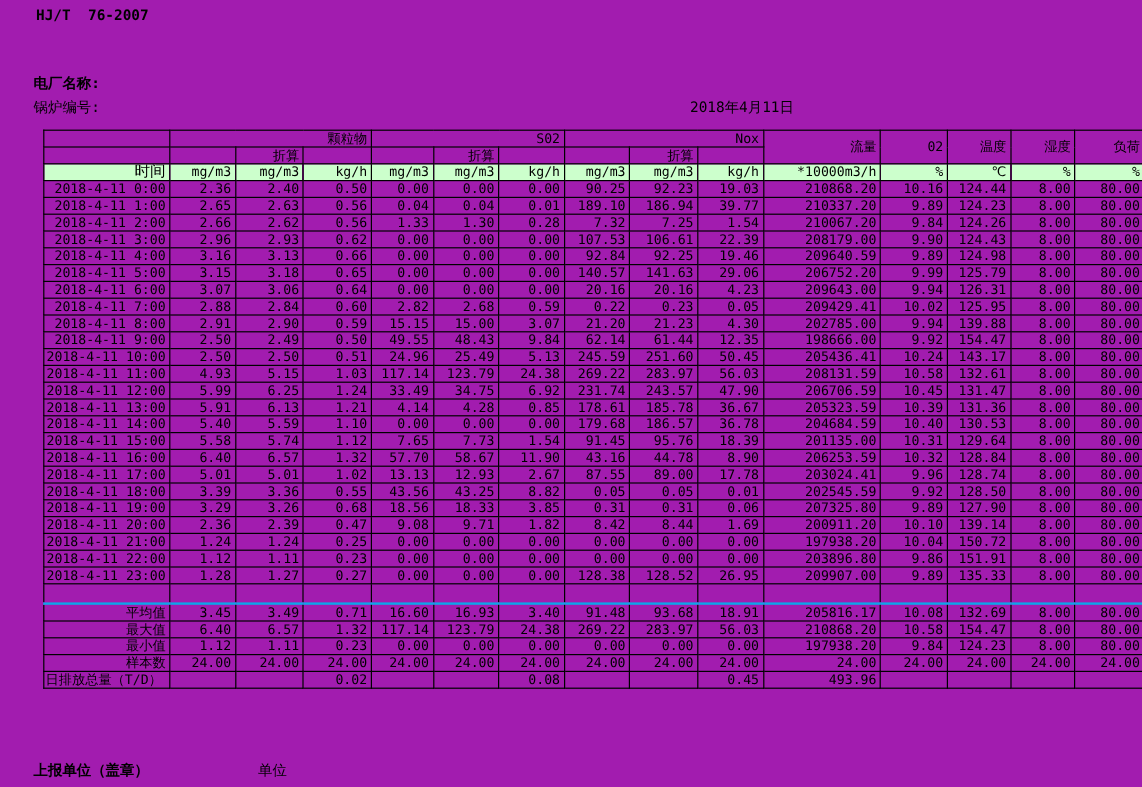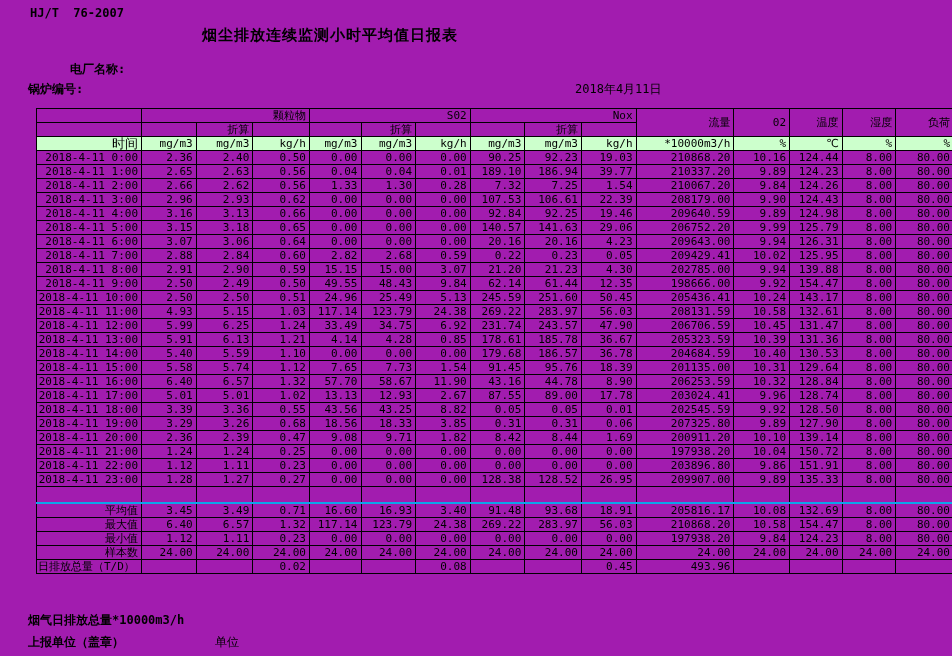--- a/index.html
+++ b/index.html
@@ -3,22 +3,22 @@
 <meta charset="utf-8">
 <style>
   html,body { margin:0; padding:0; background:#ffffff; }
   .page {
     position:relative; width:952px; height:656px; background:#a21caf;
     font-family:"DejaVu Sans Mono","DejaVu Sans",sans-serif; color:#000;
     overflow:hidden;
   }
   .std-code { position:absolute; left:30px; top:6px; font-size:12px; font-weight:bold; white-space:pre; }
   .title { position:absolute; left:0; top:26px; width:660px; text-align:center; font-size:15px; font-weight:bold; letter-spacing:1px; }
-  .plant-label  { position:absolute; left:28px; top:61px; font-size:12px; font-weight:bold;margin-left:42px; }
-  .boiler-label { position:absolute; left:28px; top:81px; font-size:12px; font-weight:bold; }
+  .plant-label  { position:absolute; left:28px; top:61px; font-size:12px; font-weight:bold; }
+  .boiler-label { position:absolute; left:28px; top:81px; font-size:12px; font-weight:normal; }
   .report-date  { position:absolute; left:575px; top:81px; font-size:12px; }
 
   table.report {
     position:absolute; left:36px; top:108px; width:918px;
     border-collapse:collapse; table-layout:fixed;
   }
   table.report td, table.report th {
     border:1px solid #000; font-size:11px; font-weight:normal;
     height:13px; line-height:13px; padding:0 3px 0 0;
     text-align:right; white-space:nowrap; overflow:hidden;
@@ -36,21 +36,20 @@
   .foot1 { position:absolute; left:28px; top:612px; font-size:12px; font-weight:bold; }
   .foot2 { position:absolute; left:28px; top:634px; font-size:12px; font-weight:bold; }
   .foot3 { position:absolute; left:215px; top:634px; font-size:12px; font-weight:normal; }
 </style>
 </head>
 <body>
 
 <div class="page">
 
   <div class="std-code">HJ/T  76-2007</div>
-  <div class="title">烟尘排放连续监测小时平均值日报表</div>
   <div class="plant-label">电厂名称:</div>
   <div class="boiler-label">锅炉编号:</div>
   <div class="report-date">2018年4月11日</div>
 
   <table class="report">
     <colgroup>
       <col style="width:102px">
         <col style="width:53px">
         <col style="width:55px">
         <col style="width:55px">
@@ -615,17 +614,16 @@
           <td>0.45</td>
           <td>493.96</td>
           <td></td>
           <td></td>
           <td></td>
           <td></td>
         </tr>
       </tbody>
   </table>
 
-  <div class="foot1">烟气日排放总量*10000m3/h</div>
   <div class="foot2">上报单位（盖章）</div>
   <div class="foot3">单位</div>
 
 </div>
 
 </body></html>

